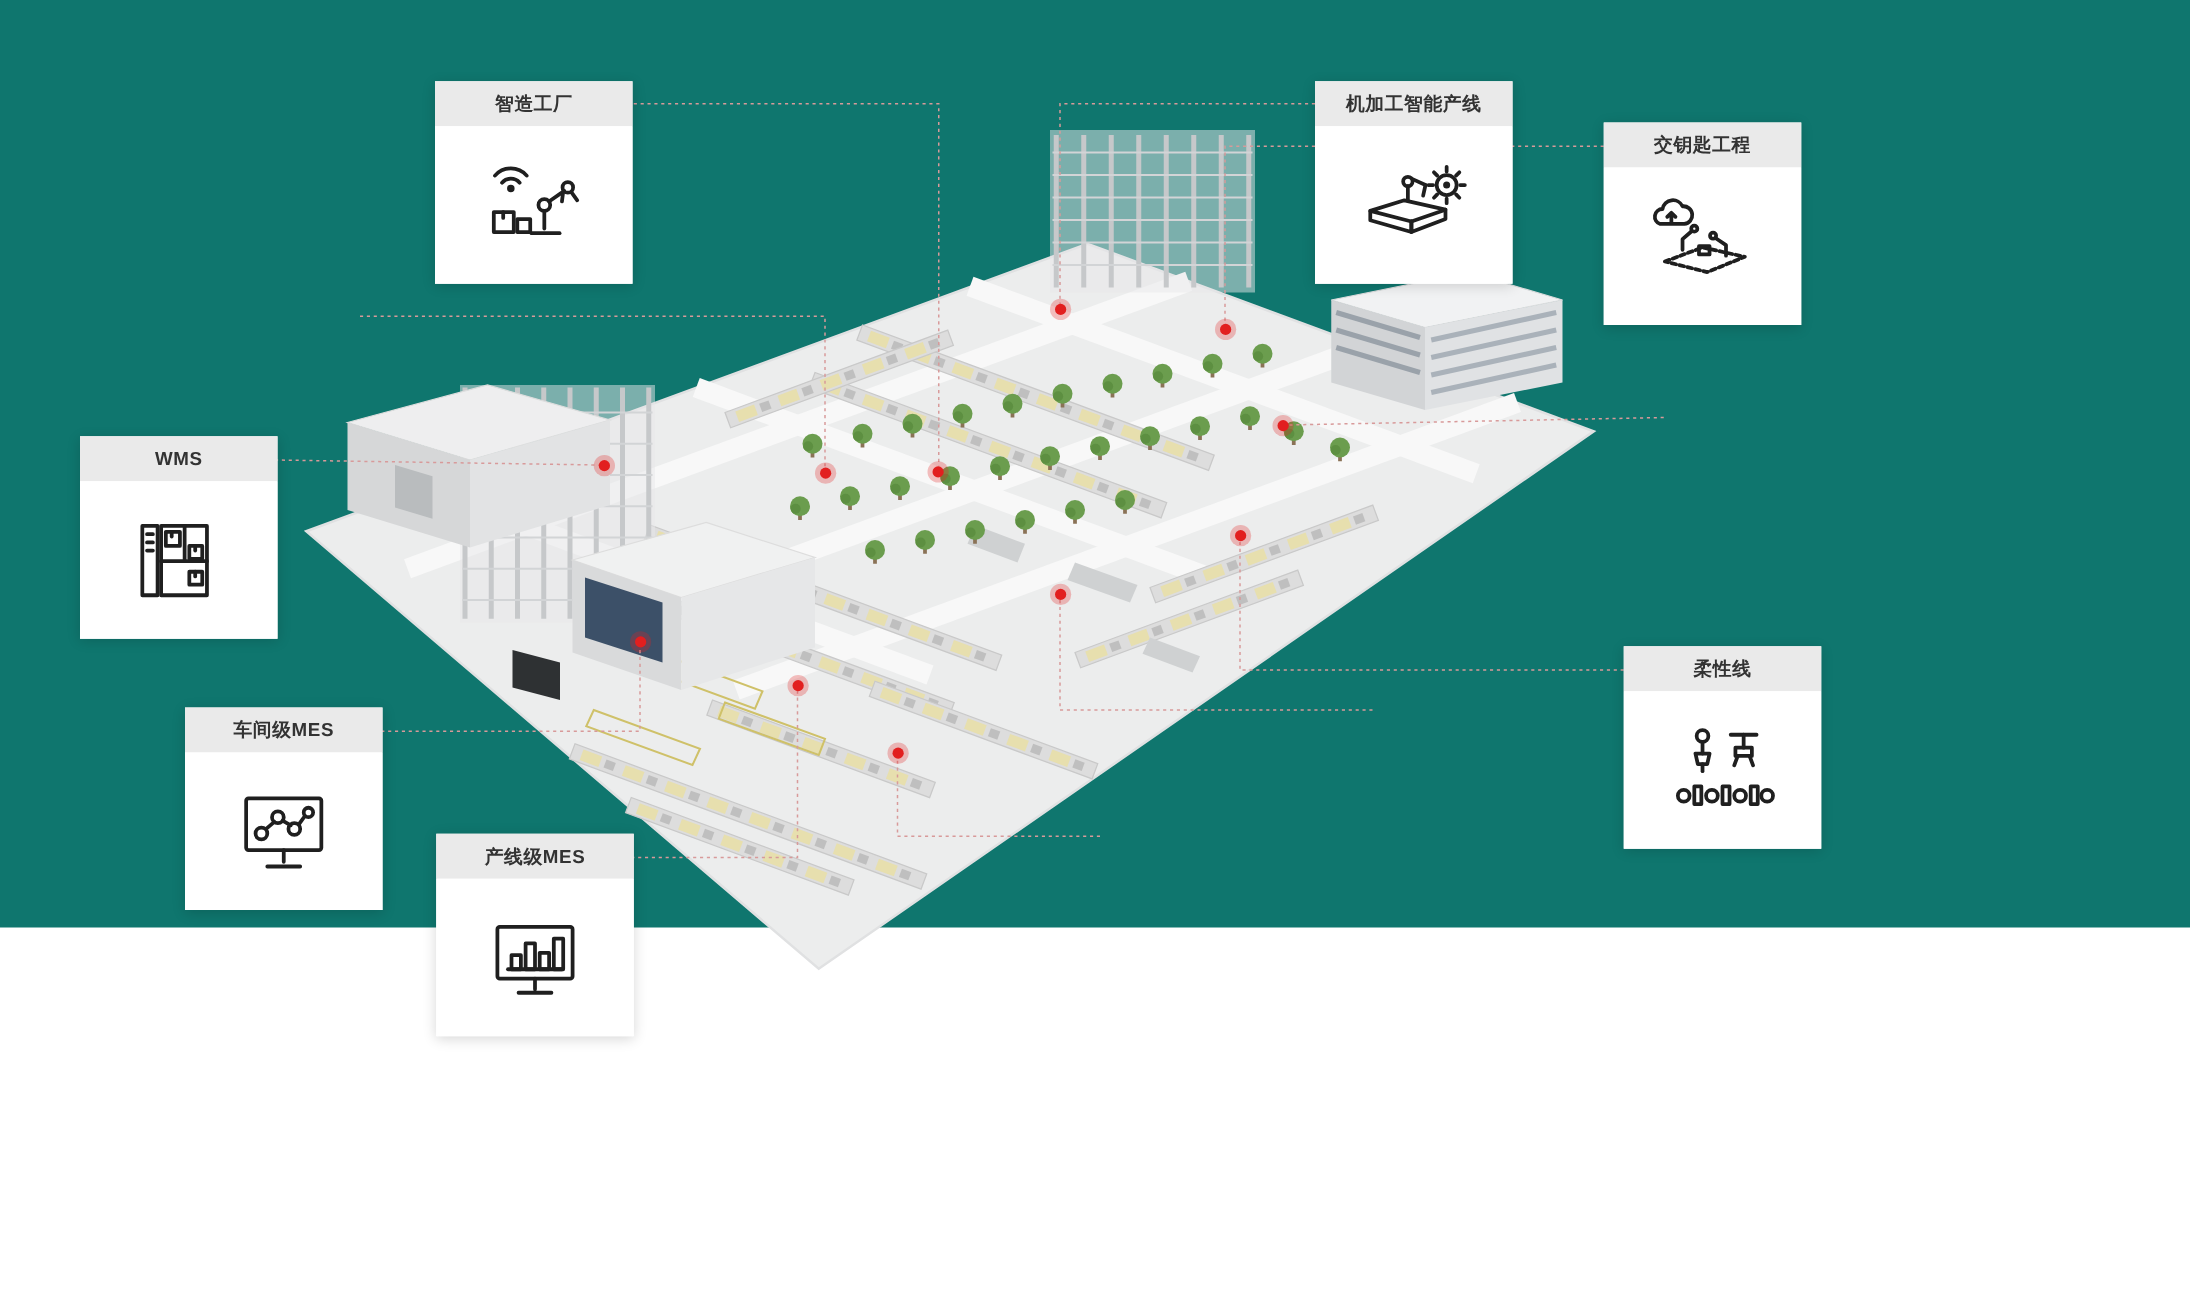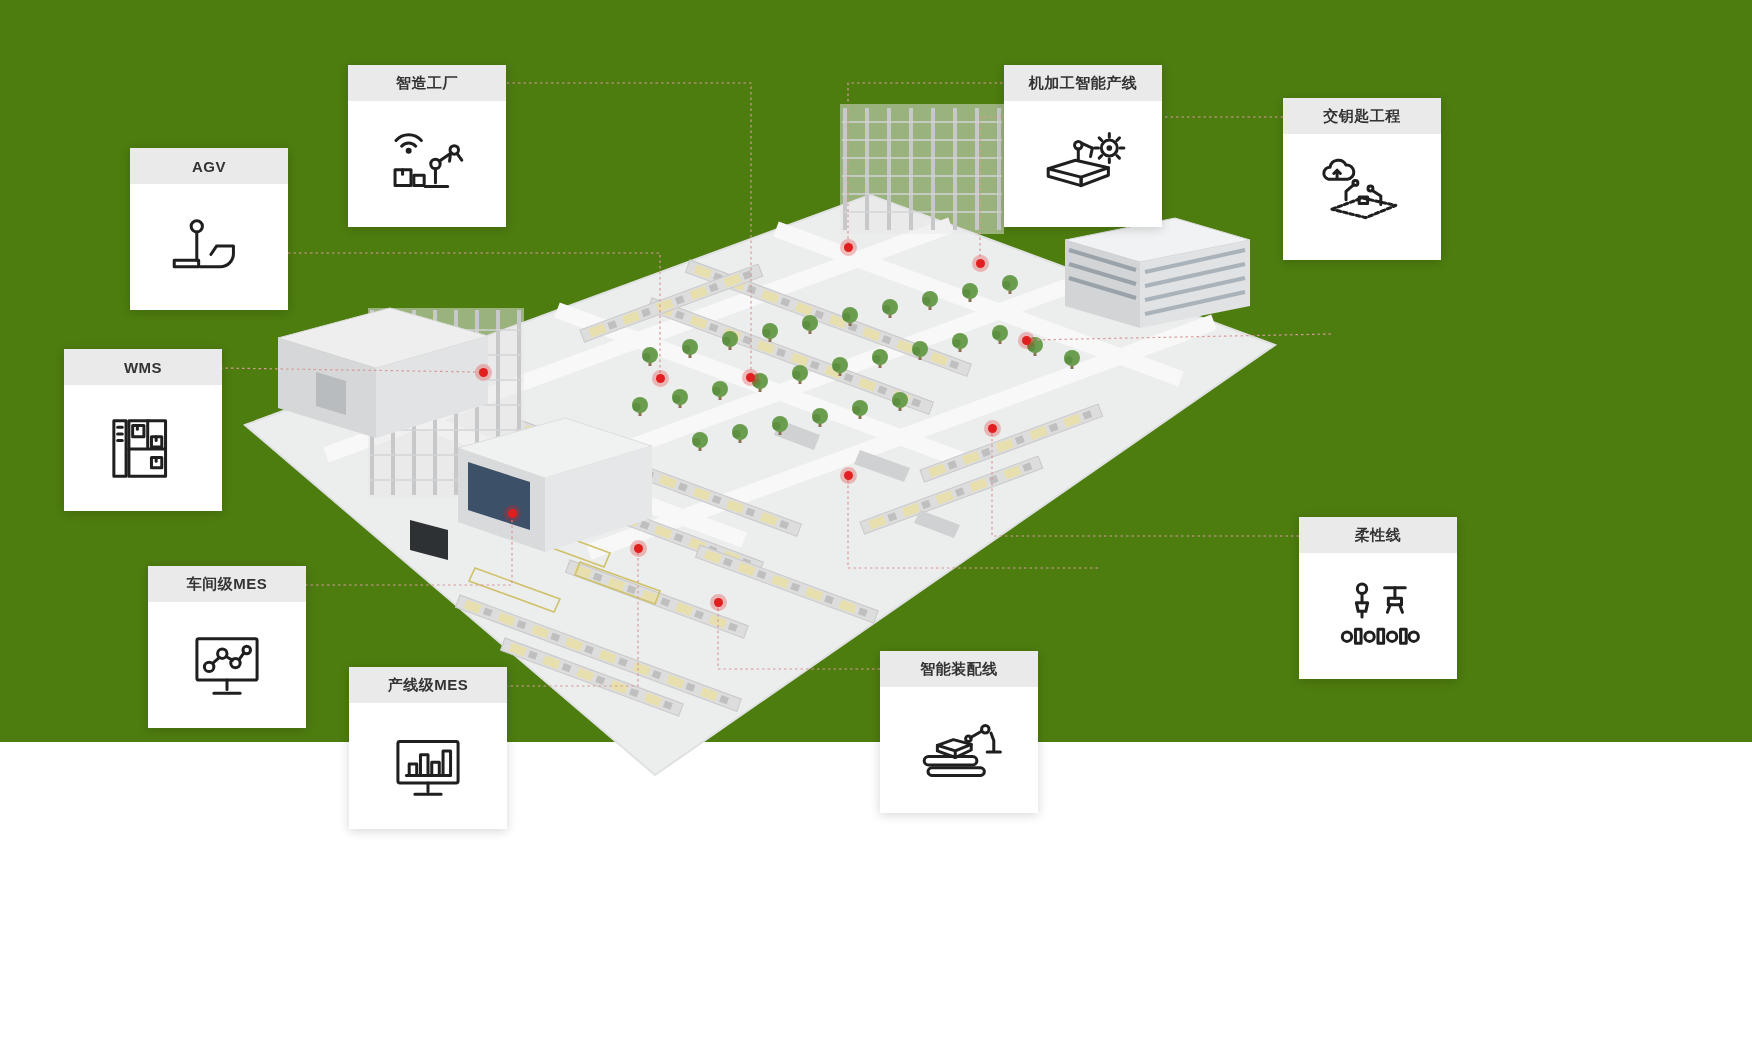--- a/index.html
+++ b/index.html
@@ -1,18 +1,18 @@
 <!DOCTYPE html>
 <html><head>
 <meta charset="utf-8">
 <style>
   *{box-sizing:border-box;margin:0;padding:0}
   html,body{background:#ffffff}
   body{width:1752px;height:1042px;font-family:"Liberation Sans","DejaVu Sans",sans-serif;position:relative;overflow:hidden}
-  #stage{position:relative;width:1752px;height:742px;background:#4d7c0f}
+  #stage{position:relative;width:1752px;height:742px;background:#0f766e}
 
   
   #factory-svg{position:absolute;left:220px;top:90px;z-index:10}
 
   
   #connectors{position:absolute;left:0;top:0;z-index:20;pointer-events:none}
 
   
   .hotspot{position:absolute;width:9px;height:9px;margin:-4.5px 0 0 -4.5px;border-radius:50%;
            background:#e21f1f;box-shadow:0 0 0 4px rgba(226,31,31,.28);z-index:30;cursor:pointer}
@@ -254,21 +254,21 @@
             <path d="M82 39l5 7M75 39l-1 8"></path>
         <path d="M48 74h24"></path>
             <rect x="16" y="56" width="17" height="17"></rect>
             <path d="M24 56v5"></path>
         <rect x="36" y="62" width="11" height="11"></rect>
       </g>
         </svg>
     </div>
   </div>
 
-  <div class="card" style="left:1004px;top:65px">
+  <div class="card" style="left:1052px;top:65px">
     <div class="card-header">机加工智能产线</div>
     <div class="card-body">
       <svg class="icon-svg" viewBox="0 0 100 100">
           <g class="ln">
         <path d="M13 55l29-9 35 8-29 10z"></path>
             <path d="M13 55v8l35 10v-9"></path>
             <path d="M77 54v8l-29 11v-9"></path>
         <path d="M45 46V34"></path>
             <circle cx="45" cy="30" r="4"></circle>
             <path d="M49 28l11 5"></path>
@@ -292,33 +292,20 @@
         <path d="M33 53v-9l8-7"></path>
             <circle cx="43" cy="35" r="2.6"></circle>
         <path d="M70 58v-9l-9-6"></path>
             <circle cx="59" cy="41" r="2.6"></circle>
         <rect x="47" y="50" width="9" height="7"></rect>
       </g>
         </svg>
     </div>
   </div>
 
-  <div class="card" style="left:130px;top:148px">
-    <div class="card-header">AGV</div>
-    <div class="card-body">
-      <svg class="icon-svg" viewBox="0 0 100 100">
-          <g class="ln">
-        <circle cx="37" cy="28" r="6"></circle>
-            <path d="M37 34v30"></path>
-        <path d="M13 64h26v7H13z"></path>
-        <path d="M41 71h21a14 14 0 0 0 14-14v-8H58l-6 9"></path>
-      </g>
-        </svg>
-    </div>
-  </div>
 
   <div class="card" style="left:64px;top:349px">
     <div class="card-header">WMS</div>
     <div class="card-body">
       <svg class="icon-svg" viewBox="0 0 100 100">
           <g class="ln">
         <rect x="19" y="21" width="13" height="59"></rect>
             <path d="M23 28h5M23 35h5M23 42h5"></path>
         <rect x="35" y="21" width="39" height="59"></rect>
             <path d="M35 51h39M55 21v30"></path>
@@ -387,32 +374,14 @@
         <circle cx="31" cy="52" r="5"></circle>
             <circle cx="45" cy="38" r="5"></circle>
         <circle cx="59" cy="48" r="5"></circle>
             <circle cx="71" cy="34" r="4"></circle>
         <path d="M35 48l7-6M49 41l7 4M63 44l5-7"></path>
       </g>
         </svg>
     </div>
   </div>
 
-  <div class="card" style="left:880px;top:651px">
-    <div class="card-header">智能装配线</div>
-    <div class="card-body">
-      <svg class="icon-svg" viewBox="0 0 100 100">
-          <g class="ln">
-        <rect x="13" y="57" width="56" height="9" rx="4.5"></rect>
-        <rect x="17" y="69" width="60" height="8" rx="4"></rect>
-        <path d="M27 45l17-6 19 5-17 7z"></path>
-        <path d="M27 45v6l19 7v-6M63 44v6l-17 8"></path>
-        <circle cx="78" cy="28" r="4"></circle>
-            <path d="M74 30l-12 7"></path>
-            <circle cx="60" cy="38" r="3"></circle>
-        <path d="M84 32l3 8v11"></path>
-            <path d="M80 52h14"></path>
-      </g>
-        </svg>
-    </div>
-  </div>
 
 </div>
 
 </body></html>

